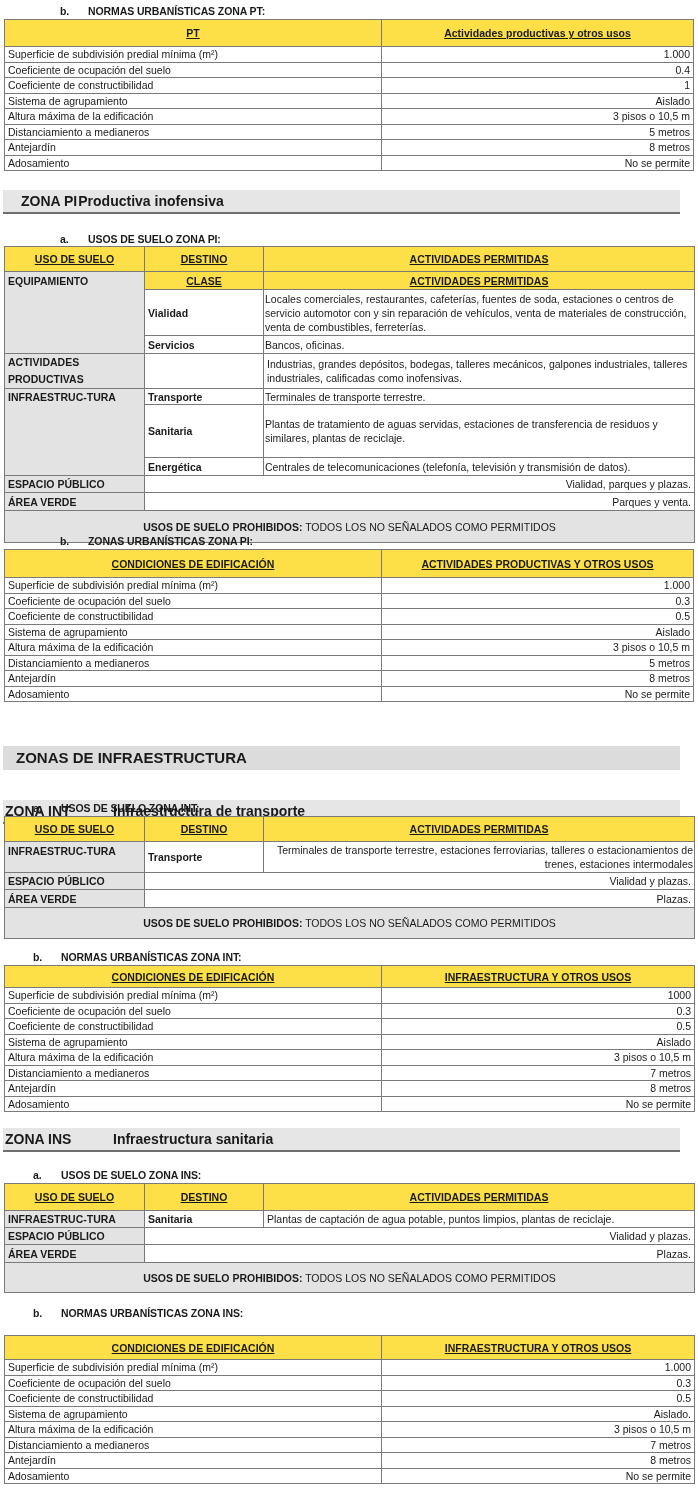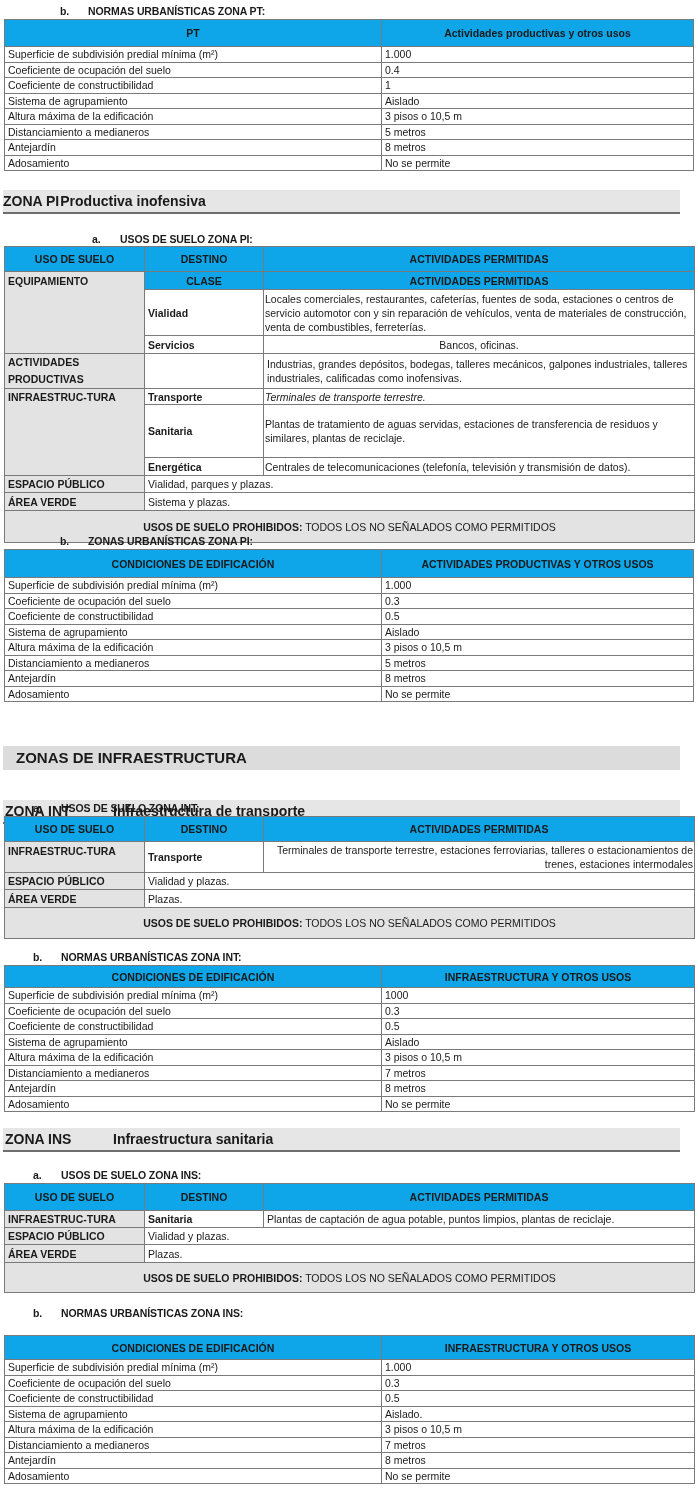--- a/index.html
+++ b/index.html
@@ -3,22 +3,22 @@
 <meta charset="utf-8">
 <style>
   html, body { margin: 0; padding: 0; background: #ffffff; }
   body { width: 698px; height: 1488px; position: relative; overflow: hidden;
          font-family: "Liberation Sans", sans-serif; color: #1a1a1a; }
   .abs { position: absolute; }
   .sublabel { font-size: 10.5px; font-weight: bold; letter-spacing: -0.1px; }
   .sublabel .letter { display: inline-block; width: 28px; }
   table { border-collapse: collapse; position: absolute; table-layout: fixed; font-size: 10.5px; }
   td { border: 1px solid #7a7a7a; padding: 0 3px; line-height: 14px; vertical-align: middle; }
-  td.h { background: #0ea5e9; font-weight: bold; text-align: center; }
-  td.c { text-align: left; }
+  td.h { background: #fde047; font-weight: bold; text-align: center; text-decoration: underline; }
+  td.c { text-align: right; }
   td.b { font-weight: bold; }
   td.bg { background: #e3e3e3; font-weight: bold; }
   td.prohib { background: #e3e3e3; text-align: center; }
   td.prohib b { font-weight: bold; }
   .zonebar { position: absolute; left: 3px; width: 677px; height: 22px; background: #e6e6e6;
              border-bottom: 2px solid #6e6e6e; font-size: 14px; font-weight: bold; line-height: 22px; }
   .zonebar .code { display: inline-block; width: 108px; padding-left: 2px; }
   .zonebar .name { font-weight: bold; }
   .bigbar { position: absolute; left: 3px; width: 677px; height: 24px; background: #dcdcdc;
             font-size: 15px; font-weight: bold; line-height: 24px; padding-left: 13px; box-sizing: border-box; }
@@ -68,24 +68,24 @@
         <td class="c">8 metros</td>
       </tr>
   <tr style="height:15.5px">
         <td>Adosamiento</td>
         <td class="c">No se permite</td>
       </tr>
 </tbody>
   </table>
 
 <div class="zonebar" style="top:190px;">
-  <span style="padding-left:0;margin-top:6px;">ZONA PI</span><span style="margin-left:1px;">Productiva inofensiva</span>
-</div>
-
-<div class="abs sublabel" style="left:60px; top:233px;margin-left:32px;">
+  <span style="padding-left:18px;margin-top:6px;">ZONA PI</span><span style="margin-left:1px;">Productiva inofensiva</span>
+</div>
+
+<div class="abs sublabel" style="left:60px; top:233px;">
   <span class="letter">a.</span><span>USOS DE SUELO ZONA PI:</span>
 </div>
 <table style="left:4px; top:246px; width:690px;">
   <colgroup>
       <col style="width:140px">
       <col style="width:119px">
       <col style="width:431px">
     </colgroup>
   <tbody>
       <tr style="height:25px">
@@ -97,47 +97,47 @@
     <td class="bg" rowspan="3" style="vertical-align:top; padding-top:2px;">EQUIPAMIENTO</td>
     <td class="h">CLASE</td>
     <td class="h">ACTIVIDADES PERMITIDAS</td>
   </tr>
   <tr style="height:46px">
     <td class="b">Vialidad</td>
     <td style="padding:0 1px;margin-left:48px;">Locales comerciales, restaurantes, cafeterías, fuentes de soda, estaciones o centros de servicio automotor con y sin reparación de vehículos, venta de materiales de construcción,  venta de combustibles, ferreterías.</td>
   </tr>
   <tr style="height:18px">
     <td class="b">Servicios</td>
-    <td style="padding:0 1px;text-align:center;">Bancos, oficinas.</td>
+    <td style="padding:0 1px;">Bancos, oficinas.</td>
   </tr>
   <tr style="height:35px">
     <td class="bg" style="line-height:17px;">ACTIVIDADES PRODUCTIVAS</td>
     <td></td>
     <td>Industrias, grandes depósitos, bodegas, talleres mecánicos, galpones industriales, talleres industriales, calificadas como inofensivas.</td>
   </tr>
   <tr style="height:16px">
     <td class="bg" rowspan="3" style="vertical-align:top; padding-top:1px;">INFRAESTRUC-TURA</td>
     <td class="b">Transporte</td>
-    <td style="padding:0 1px;font-style:italic;">Terminales de transporte terrestre.</td>
+    <td style="padding:0 1px;">Terminales de transporte terrestre.</td>
   </tr>
   <tr style="height:31px">
     <td class="b">Sanitaria</td>
     <td style="padding:12px 1px;">Plantas de tratamiento de aguas servidas, estaciones de transferencia de residuos y similares, plantas de reciclaje.</td>
   </tr>
   <tr style="height:18px">
     <td class="b">Energética</td>
     <td style="padding:0 1px;">Centrales de telecomunicaciones (telefonía, televisión y transmisión de datos).</td>
   </tr>
   <tr style="height:17px">
     <td class="bg">ESPACIO PÚBLICO</td>
     <td class="c" colspan="2">Vialidad, parques y plazas.</td>
   </tr>
   <tr style="height:18px">
     <td class="bg">ÁREA VERDE</td>
-    <td class="c" colspan="2">Sistema y plazas.</td>
+    <td class="c" colspan="2">Parques y venta.</td>
   </tr>
   <tr style="height:32px">
     <td class="prohib" colspan="3">
       <b>USOS DE SUELO PROHIBIDOS:</b><span> TODOS LOS NO SEÑALADOS COMO PERMITIDOS</span>
     </td>
   </tr>
 </tbody>
   </table>
 
 <div class="abs sublabel" style="left:60px; top:535px;">

